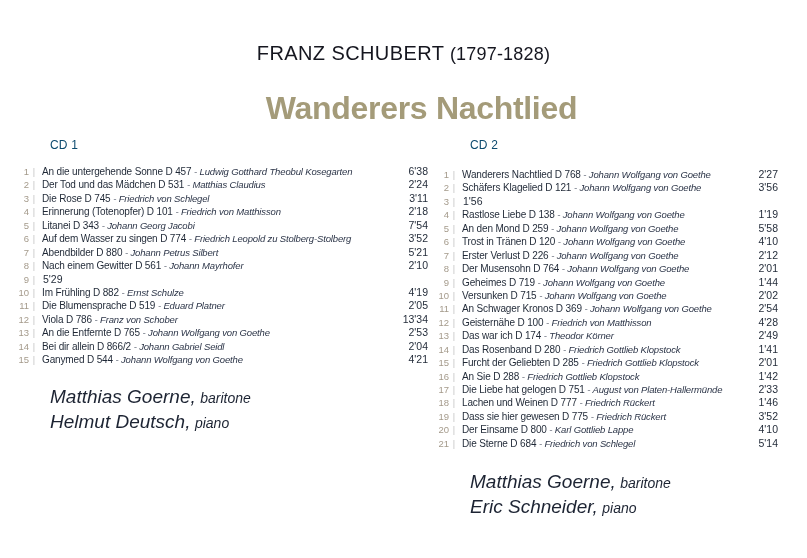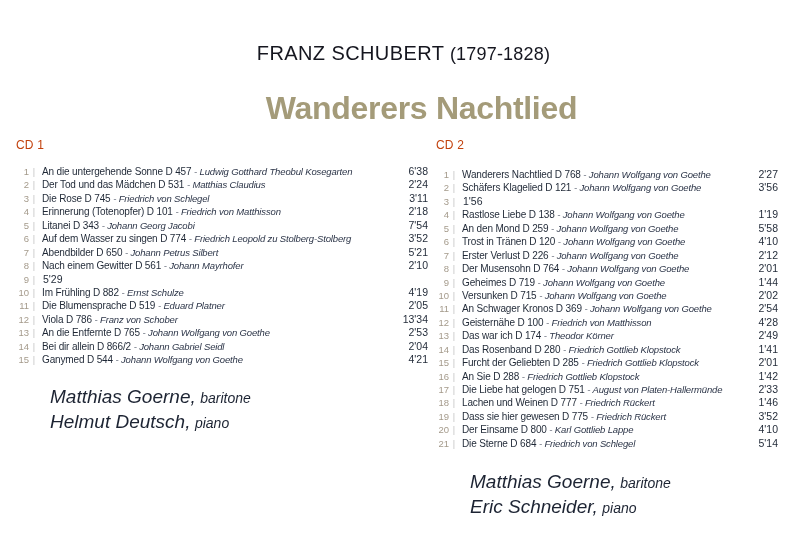--- a/index.html
+++ b/index.html
@@ -28,21 +28,21 @@
     font-size:32px; font-weight:bold;
     color:#a49b79; letter-spacing:-0.3px;
   }
 
   
   .column { position:absolute; top:139px; font-size:10px; }
   #col1 { left:16px;  width:412px; }
   #col2 { left:436px; width:342px; }
 
   .cd-label {
-    font-size:12px; color:#c2410c;
+    margin-left:34px; font-size:12px; color:#0c4a6e;
     letter-spacing:0.2px; line-height:13px;
   }
   #col1 .tracklist { margin-top:13px; }
   #col2 .tracklist { margin-top:16px; }
 
   .track-row {
     display:flex; align-items:baseline;
     height:13.45px; white-space:nowrap;
   }
   .num {
@@ -122,21 +122,21 @@
       <div class="track-row">
         <span class="num">6</span>
         <span class="bar">|</span>
         <span class="tt"><span>Auf dem Wasser zu singen D 774</span> <span class="author">- Friedrich Leopold zu Stolberg-Stolberg</span></span>
         <span class="dur">3'52</span>
       </div>
 
       <div class="track-row">
         <span class="num">7</span>
         <span class="bar">|</span>
-        <span class="tt"><span>Abendbilder D 650</span> <span class="author">- Johann Petrus Silbert</span></span>
+        <span class="tt"><span>Abendbilder D 880</span> <span class="author">- Johann Petrus Silbert</span></span>
         <span class="dur">5'21</span>
       </div>
 
       <div class="track-row">
         <span class="num">8</span>
         <span class="bar">|</span>
         <span class="tt"><span>Nach einem Gewitter D 561</span> <span class="author">- Johann Mayrhofer</span></span>
         <span class="dur">2'10</span>
       </div>
 

